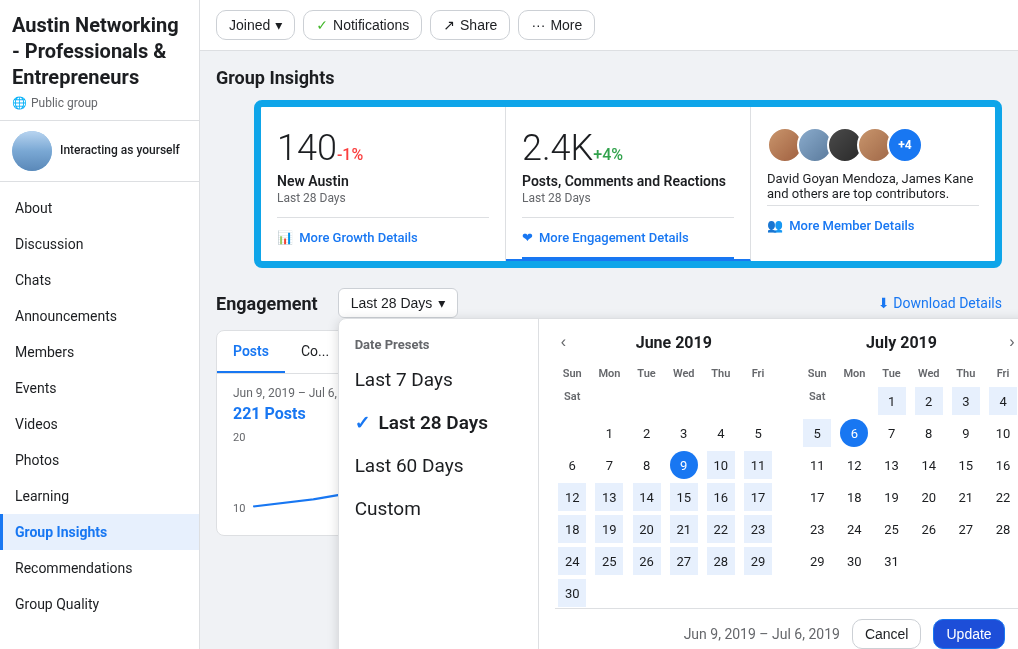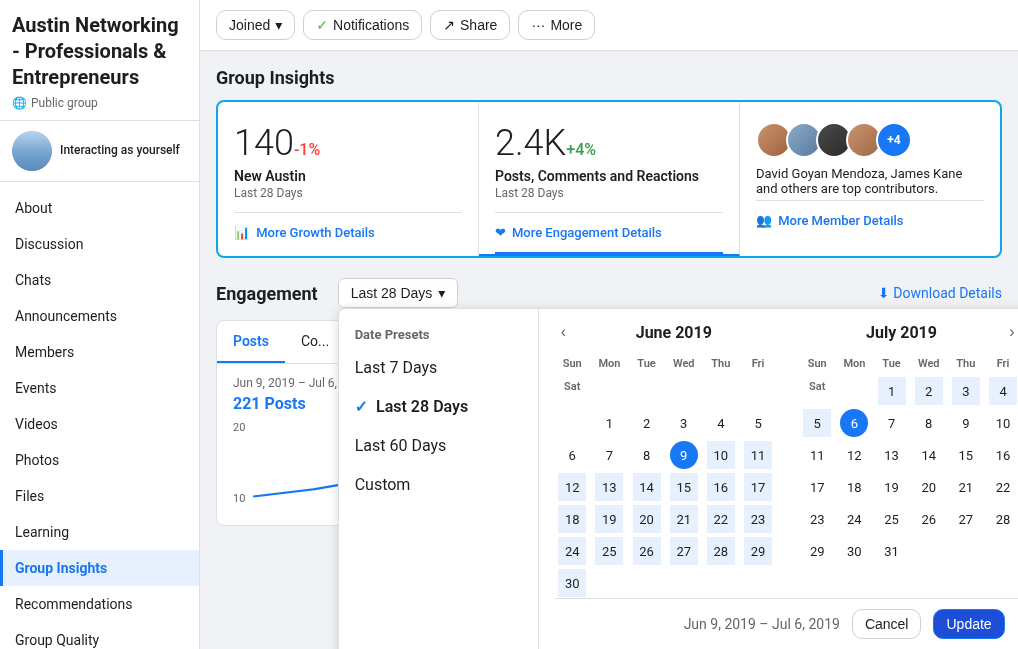--- a/index.html
+++ b/index.html
@@ -27,21 +27,21 @@
     .btn { display: inline-flex; align-items: center; gap: 5px; padding: 6px 12px; border: 1px solid #ccd0d5; border-radius: 10px; background: #fff; cursor: pointer; font-size: 14px; font-weight: 500; color: #1c1e21; }
     .btn-primary { background: #1d4ed8; color: #fff; border-color: #1877f2; }
     .btn .checkmark { color: #42b72a; }
 
     
     .content { flex: 1; overflow-y: auto; padding: 16px; }
 
     
     .section-title { font-size: 18px; font-weight: 700; margin-bottom: 12px; }
 
-    .insights-cards { display: flex; border: 2px solid #0ea5e9; border-radius: 8px; background: #fff; margin-bottom: 20px; overflow: hidden; }
+    .insights-cards { display: flex; border: 7px solid #0ea5e9; border-radius: 8px; background: #fff; margin-bottom: 20px; overflow: hidden; margin-left: 38px; }
     .insight-card { flex: 1; padding: 20px 16px 0; border-right: 1px solid #dddfe2; }
     .insight-card:last-child { border-right: none; }
     .insight-change-negative { font-size: 16px; color: #fa3e3e; font-weight: 500; }
     .insight-change-positive { font-size: 16px; color: #31a24c; font-weight: 500; }
     .insight-label { font-size: 14px; font-weight: 600; margin-top: 4px; }
     .insight-sublabel { font-size: 12px; color: #65676b; margin-top: 2px; margin-bottom: 12px; }
     .insight-footer { border-top: 1px solid #dddfe2; margin-top: 4px; padding: 12px 0; display: flex; align-items: center; gap: 6px; color: #1877f2; font-weight: 500; font-size: 13px; cursor: pointer; }
     .insight-footer-active { border-bottom: 2px solid #1877f2; }
     .insight-avatars { display: flex; align-items: center; margin-bottom: 8px; }
     .contributor-avatar { width: 36px; height: 36px; border-radius: 50%; border: 2px solid #fff; margin-left: -6px; }
@@ -54,21 +54,21 @@
     .engagement-title { font-size: 18px; font-weight: 700; margin-right: 12px; }
     .engagement-left { display: flex; align-items: center; gap: 8px; }
     .dropdown-btn { display: inline-flex; align-items: center; gap: 6px; padding: 6px 12px; border: 1px solid #ccd0d5; border-radius: 6px; background: #fff; cursor: pointer; font-size: 14px; color: #1c1e21; }
     .download-link { color: #1877f2; font-size: 14px; display: flex; align-items: center; gap: 4px; cursor: pointer; }
 
     
     .dropdown-overlay { position: relative; }
     .dropdown-panel { position: absolute; top: 100%; left: 0; background: #fff; border: 1px solid #dddfe2; border-radius: 8px; box-shadow: 0 2px 12px rgba(0,0,0,0.15); z-index: 100; display: flex; min-width: 700px; }
     .dropdown-presets { width: 200px; padding: 12px 0; border-right: 1px solid #dddfe2; }
     .dropdown-presets-title { padding: 6px 16px; font-size: 13px; font-weight: 700; color: #65676b; }
-    .dropdown-preset-item { padding: 10px 16px; cursor: pointer; font-size: 16px; display: flex; align-items: flex-end; gap: 8px; }
+    .dropdown-preset-item { padding: 10px 16px; cursor: pointer; font-size: 19px; display: flex; align-items: flex-end; gap: 8px; }
     .dropdown-preset-item.selected { font-weight: 600; }
     .check-icon { color: #1877f2; }
 
     
     .calendar-section { padding: 12px 16px; flex: 1; }
     .calendars { display: flex; gap: 24px; }
     .calendar { flex: 1; }
     .cal-header { display: flex; align-items: center; justify-content: space-between; margin-bottom: 10px; }
     .cal-title { font-size: 16px; font-weight: 700; text-align: center; flex: 1; }
     .cal-nav { background: none; border: none; cursor: pointer; color: #65676b; font-size: 16px; padding: 2px 6px; }
@@ -124,21 +124,20 @@
 
     <nav class="sidebar-nav">
       <a class="sidebar-item">About</a>
       <a class="sidebar-item">Discussion</a>
       <a class="sidebar-item">Chats</a>
       <a class="sidebar-item">Announcements</a>
       <a class="sidebar-item">Members</a>
       <a class="sidebar-item">Events</a>
       <a class="sidebar-item">Videos</a>
       <a class="sidebar-item">Photos</a>
-      <a class="sidebar-item">Files</a>
       <a class="sidebar-item">Learning</a>
       <a class="sidebar-item active">Group Insights</a>
       <a class="sidebar-item">Recommendations</a>
       <a class="sidebar-item">Group Quality</a>
     </nav>
 
   </div>
 
   <div class="main">
 

